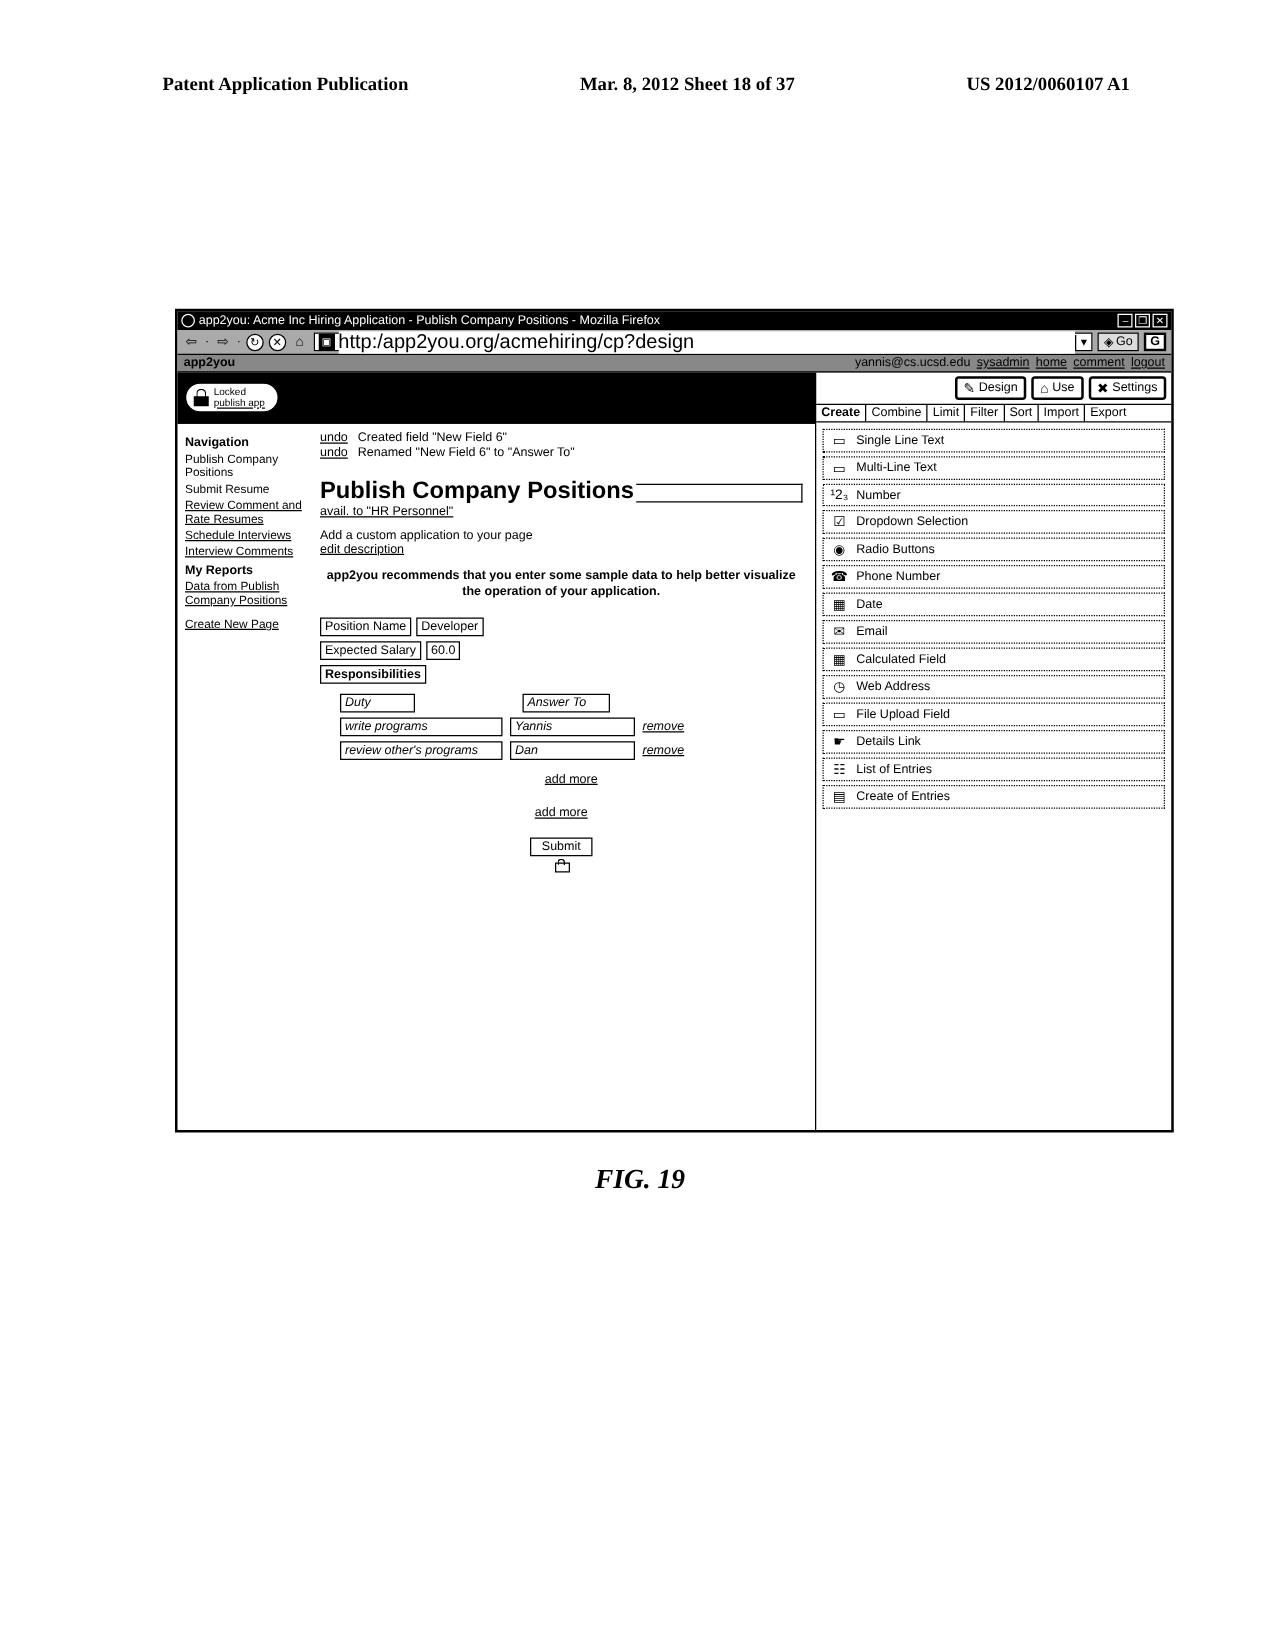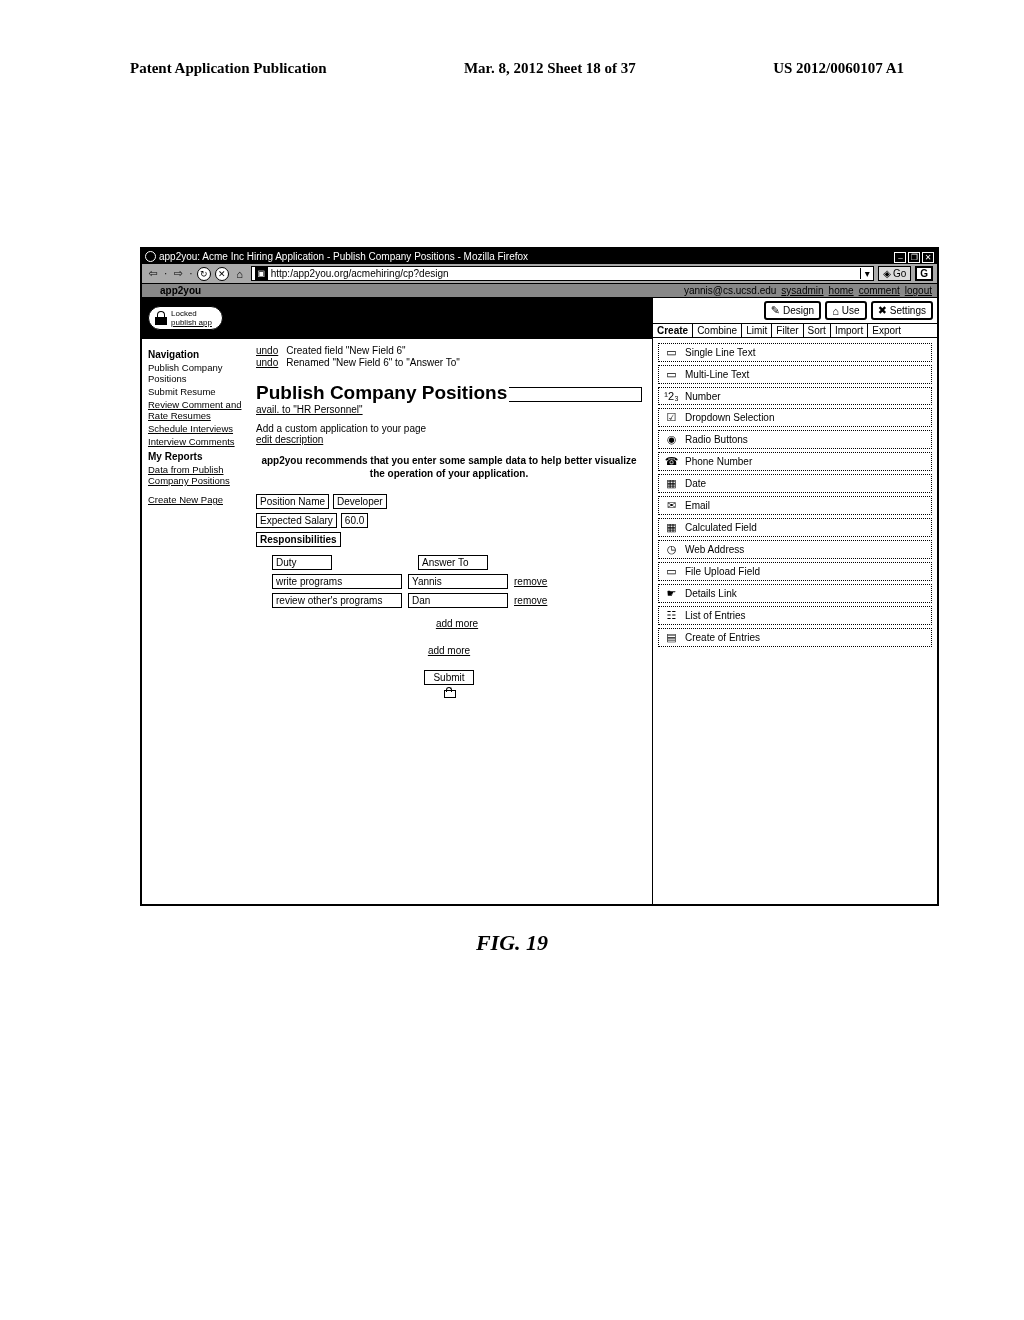--- a/index.html
+++ b/index.html
@@ -17,29 +17,29 @@
   .menubar { display:flex; align-items:center; padding:2px 4px; border-bottom:1px solid #000; }
   .menubar span { margin-right:8px; }
   .menubar .ul { text-decoration: underline; }
   .menubar .ff { margin-left:auto; width:13px; height:13px; border:1px solid #000; display:flex; align-items:center; justify-content:center; }
   .menubar .ff::before { content:""; width:8px; height:8px; border:2px dotted #333; border-radius:50%; }
   .navbar { display:flex; align-items:center; gap:4px; padding:2px 4px; border-bottom:1px solid #000; background:#aaa; }
   .arrow-btn { width:14px; height:12px; display:flex; align-items:center; justify-content:center; font-size:11px; }
   .round-btn { width:14px; height:14px; border:1px solid #000; border-radius:50%; display:flex; align-items:center; justify-content:center; font-size:9px; background:#fff; }
   .addr { flex:1; display:flex; align-items:center; border:1px solid #000; height:15px; background:#fff; }
   .addr .badge { width:13px; height:13px; background:#000; color:#fff; margin:0 3px; text-align:center; line-height:13px; font-size:8px; }
-  .addr input { border:0; flex:1; font-size:10px; outline:0; }
+  .addr input { border:0; flex:1; font-size:16px; outline:0; }
   .addr .drop { width:13px; text-align:center; border-left:1px solid #000; }
   .go-btn { border:1px solid #000; padding:0 4px; height:15px; display:flex; align-items:center; gap:2px; background:#ddd; }
   .gbox { border:2px solid #000; padding:0 3px; font-weight:bold; background:#fff; }
   .bookmarks { display:flex; gap:12px; padding:2px 6px; border-bottom:1px solid #000; background:#000; color:#fff; }
   .bookmarks span { display:flex; align-items:center; gap:2px; }
   .bookmarks .bm-ico { width:9px;height:10px;background:#fff;border:1px solid #fff; clip-path:polygon(0 0,75% 0,100% 25%,100% 100%,0 100%); }
   .appbar { display:flex; background:#888; color:#000; border-bottom:1px solid #000; font-size:10px; }
-  .appbar .brand { font-weight:bold; padding:1px 18px; }
+  .appbar .brand { font-weight:bold; padding:1px 5px; }
   .appbar .links { margin-left:auto; display:flex; gap:5px; padding:1px 5px; }
   .appbar .links a { color:#000; text-decoration:underline; }
 
   .content { display:flex; }
   .left-col { width:510px; }
   .titleblock { background:#000; color:#fff; padding:8px 6px; display:flex; align-items:center; border-bottom:1px solid #000; }
   .titleblock h1 { font-size:17px; font-weight:bold; flex:1; }
   .lockpill { background:#fff; color:#000; border:1.5px solid #000; border-radius:14px; padding:2px 10px 2px 6px; display:flex; align-items:center; font-size:8px; line-height:9px; }
   .lockpill .lock-ico { width:12px; height:14px; margin-right:4px; position:relative; }
   .lockpill .lock-ico::before { content:""; position:absolute; bottom:0; width:12px; height:8px; background:#000; }
@@ -60,21 +60,21 @@
   .page-title-row .input-rail { border:1px solid #000; border-left:0; height:15px; flex:1; margin-left:2px; margin-bottom:2px; }
   .avail { text-decoration:underline; color:#000; font-size:10px; display:inline-block; margin-bottom:8px; }
   .editdesc { text-decoration:underline; color:#000; display:inline-block; }
   .reco { font-weight:bold; text-align:center; margin:10px 0 14px; line-height:1.25; }
   .form-outer { display:flex; flex-direction:column; gap:4px; }
   .frow { display:flex; align-items:center; gap:4px; }
   .box { border:1.5px solid #000; padding:1px 3px; font-size:10px; min-height:14px; background:#fff; }
   .box.label { font-weight:normal; }
   .bold { font-weight:bold; }
   .sub-rows { margin-left:16px; display:flex; flex-direction:column; gap:4px; margin-top:4px; }
-  .sub-rows .dr { display:flex; align-items:center; gap:6px; }
+  .sub-rows .dr { display:flex; align-items:center; gap:6px;font-style:italic; }
   .sub-rows .box { width:130px; }
   .sub-rows .box.col2 { width:100px; }
   .remove { text-decoration:underline; color:#000; font-size:10px; }
   .addmore { text-align:center; text-decoration:underline; color:#000; margin:6px 0; }
   .submit-wrap { display:flex; flex-direction:column; align-items:center; margin-top:4px; }
   .submit-btn { border:1.5px solid #000; padding:1px 8px; }
   .submit-lock { width:10px; height:11px; margin-top:2px; position:relative; }
   .submit-lock::before { content:""; position:absolute; bottom:0; width:10px; height:6px; border:1.5px solid #000; }
   .submit-lock::after { content:""; position:absolute; top:0; left:2px; width:4px; height:4px; border:1.5px solid #000; border-bottom:0; border-radius:4px 4px 0 0; }
 

